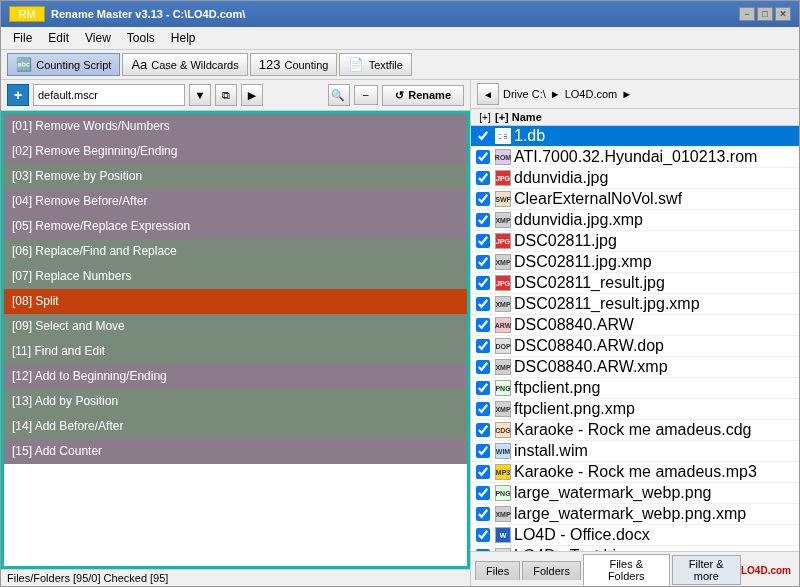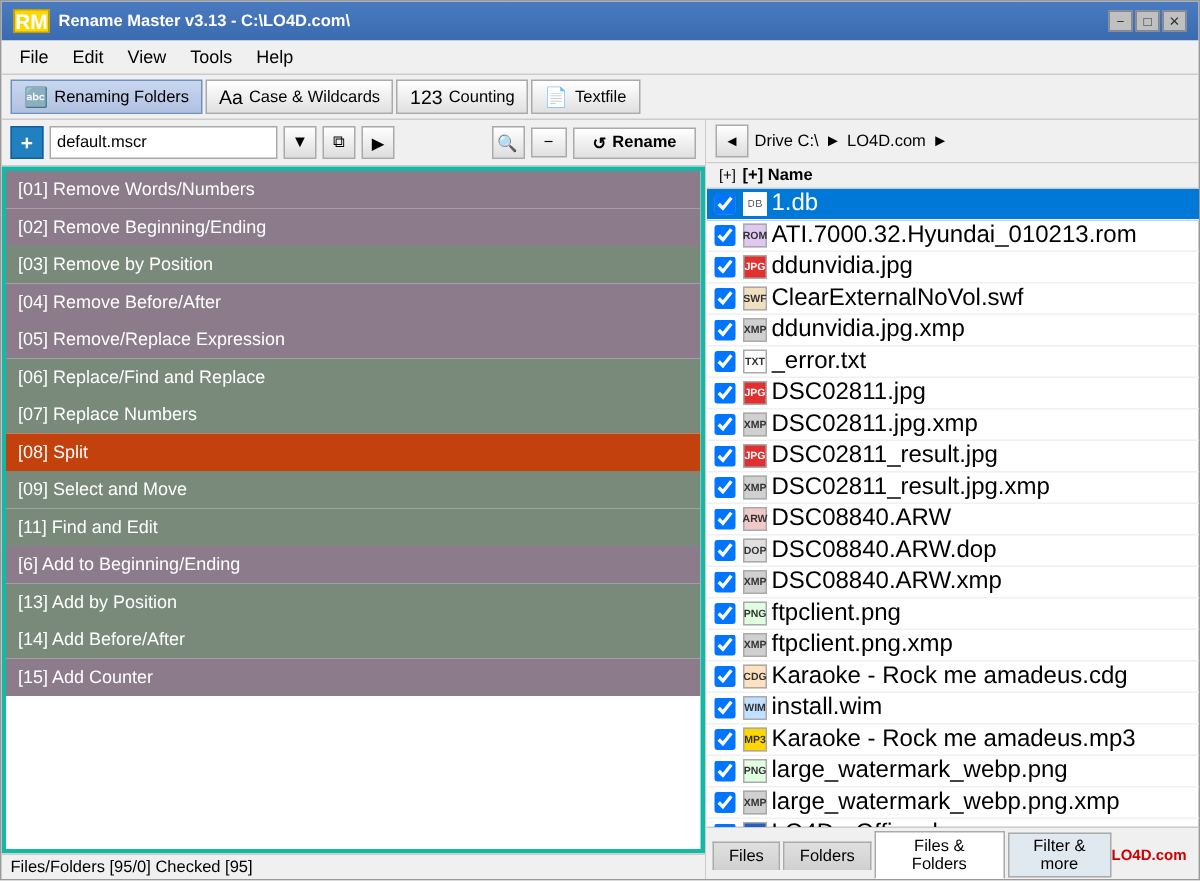--- a/index.html
+++ b/index.html
@@ -83,21 +83,21 @@
     .tab-filter { margin-left: auto; font-size: 11px; padding: 2px 6px; background: #e0e8f0; border: 1px solid #aaa; cursor: pointer; }
 
     
     ::-webkit-scrollbar { width: 14px; }
     ::-webkit-scrollbar-track { background: #f0f0f0; }
     ::-webkit-scrollbar-thumb { background: #c0c0c0; border: 1px solid #aaa; }
 
     .rename-btn { padding: 3px 12px; background: linear-gradient(to bottom, #ffffff, #e0e0e0); border: 1px solid #aaa; cursor: pointer; font-size: 11px; display: flex; align-items: center; gap: 4px; font-weight: bold; }
     .dash-btn { padding: 3px 8px; background: linear-gradient(to bottom, #ffffff, #e0e0e0); border: 1px solid #aaa; cursor: pointer; font-size: 11px; }
 
-    .title-icon { width: 24px; height: 16px; background: #ffd700; border: 1px solid #c0a000; display: flex; align-items: center; justify-content: center; font-size: 14px; font-weight: bold; }
+    .title-icon { width: 36px; height: 16px; background: #ffd700; border: 1px solid #c0a000; display: flex; align-items: center; justify-content: center; font-size: 11px; font-weight: normal; }
   </style>
 </head>
 <body>
 
 <div class="window">
 
   <div class="title-bar">
     <div class="title-bar-title">
       <div class="title-icon">RM</div>
       <span>Rename Master v3.13 - C:\LO4D.com\</span>
@@ -113,21 +113,21 @@
     <span class="menu-item">File</span>
     <span class="menu-item">Edit</span>
     <span class="menu-item">View</span>
     <span class="menu-item">Tools</span>
     <span class="menu-item">Help</span>
   </div>
 
   <div class="toolbar">
     <button class="toolbar-btn active">
       <span class="toolbar-icon">🔤</span>
-      <span>Renaming Folders</span>
+      <span>Counting Script</span>
     </button>
     <button class="toolbar-btn">
       <span class="toolbar-icon">Aa</span>
       <span>Case &amp; Wildcards</span>
     </button>
     <button class="toolbar-btn">
       <span class="toolbar-icon">123</span>
       <span>Counting</span>
     </button>
     <button class="toolbar-btn">
@@ -180,21 +180,21 @@
         <div class="script-item">
             <span>[08] Split</span>
           </div>
         <div class="script-item">
             <span>[09] Select and Move</span>
           </div>
         <div class="script-item">
             <span>[11] Find and Edit</span>
           </div>
         <div class="script-item">
-            <span>[6] Add to Beginning/Ending</span>
+            <span>[12] Add to Beginning/Ending</span>
           </div>
         <div class="script-item">
             <span>[13] Add by Position</span>
           </div>
         <div class="script-item">
             <span>[14] Add Before/After</span>
           </div>
         <div class="script-item">
             <span>[15] Add Counter</span>
           </div>
@@ -243,25 +243,20 @@
     <div class="file-icon" style="background:#f0e0c0; color:#333; border:1px solid #aaa; font-size:7px; font-weight:bold;">SWF</div>
     <span class="file-name">ClearExternalNoVol.swf</span>
   </div>
           <div class="file-item">
     <input type="checkbox" class="file-check" checked="" style="">
     <div class="file-icon" style="background:#d0d0d0; color:#333; border:1px solid #aaa; font-size:7px; font-weight:bold;">XMP</div>
     <span class="file-name">ddunvidia.jpg.xmp</span>
   </div>
           <div class="file-item">
     <input type="checkbox" class="file-check" checked="" style="">
-    <div class="file-icon" style="background:#ffffff; color:#333; border:1px solid #aaa; font-size:7px; font-weight:bold;">TXT</div>
-    <span class="file-name">_error.txt</span>
-  </div>
-          <div class="file-item">
-    <input type="checkbox" class="file-check" checked="" style="">
     <div class="file-icon" style="background:#e03030; color:white; border:1px solid #aaa; font-size:7px; font-weight:bold;">JPG</div>
     <span class="file-name">DSC02811.jpg</span>
   </div>
           <div class="file-item">
     <input type="checkbox" class="file-check" checked="" style="">
     <div class="file-icon" style="background:#d0d0d0; color:#333; border:1px solid #aaa; font-size:7px; font-weight:bold;">XMP</div>
     <span class="file-name">DSC02811.jpg.xmp</span>
   </div>
           <div class="file-item">
     <input type="checkbox" class="file-check" checked="" style="">

